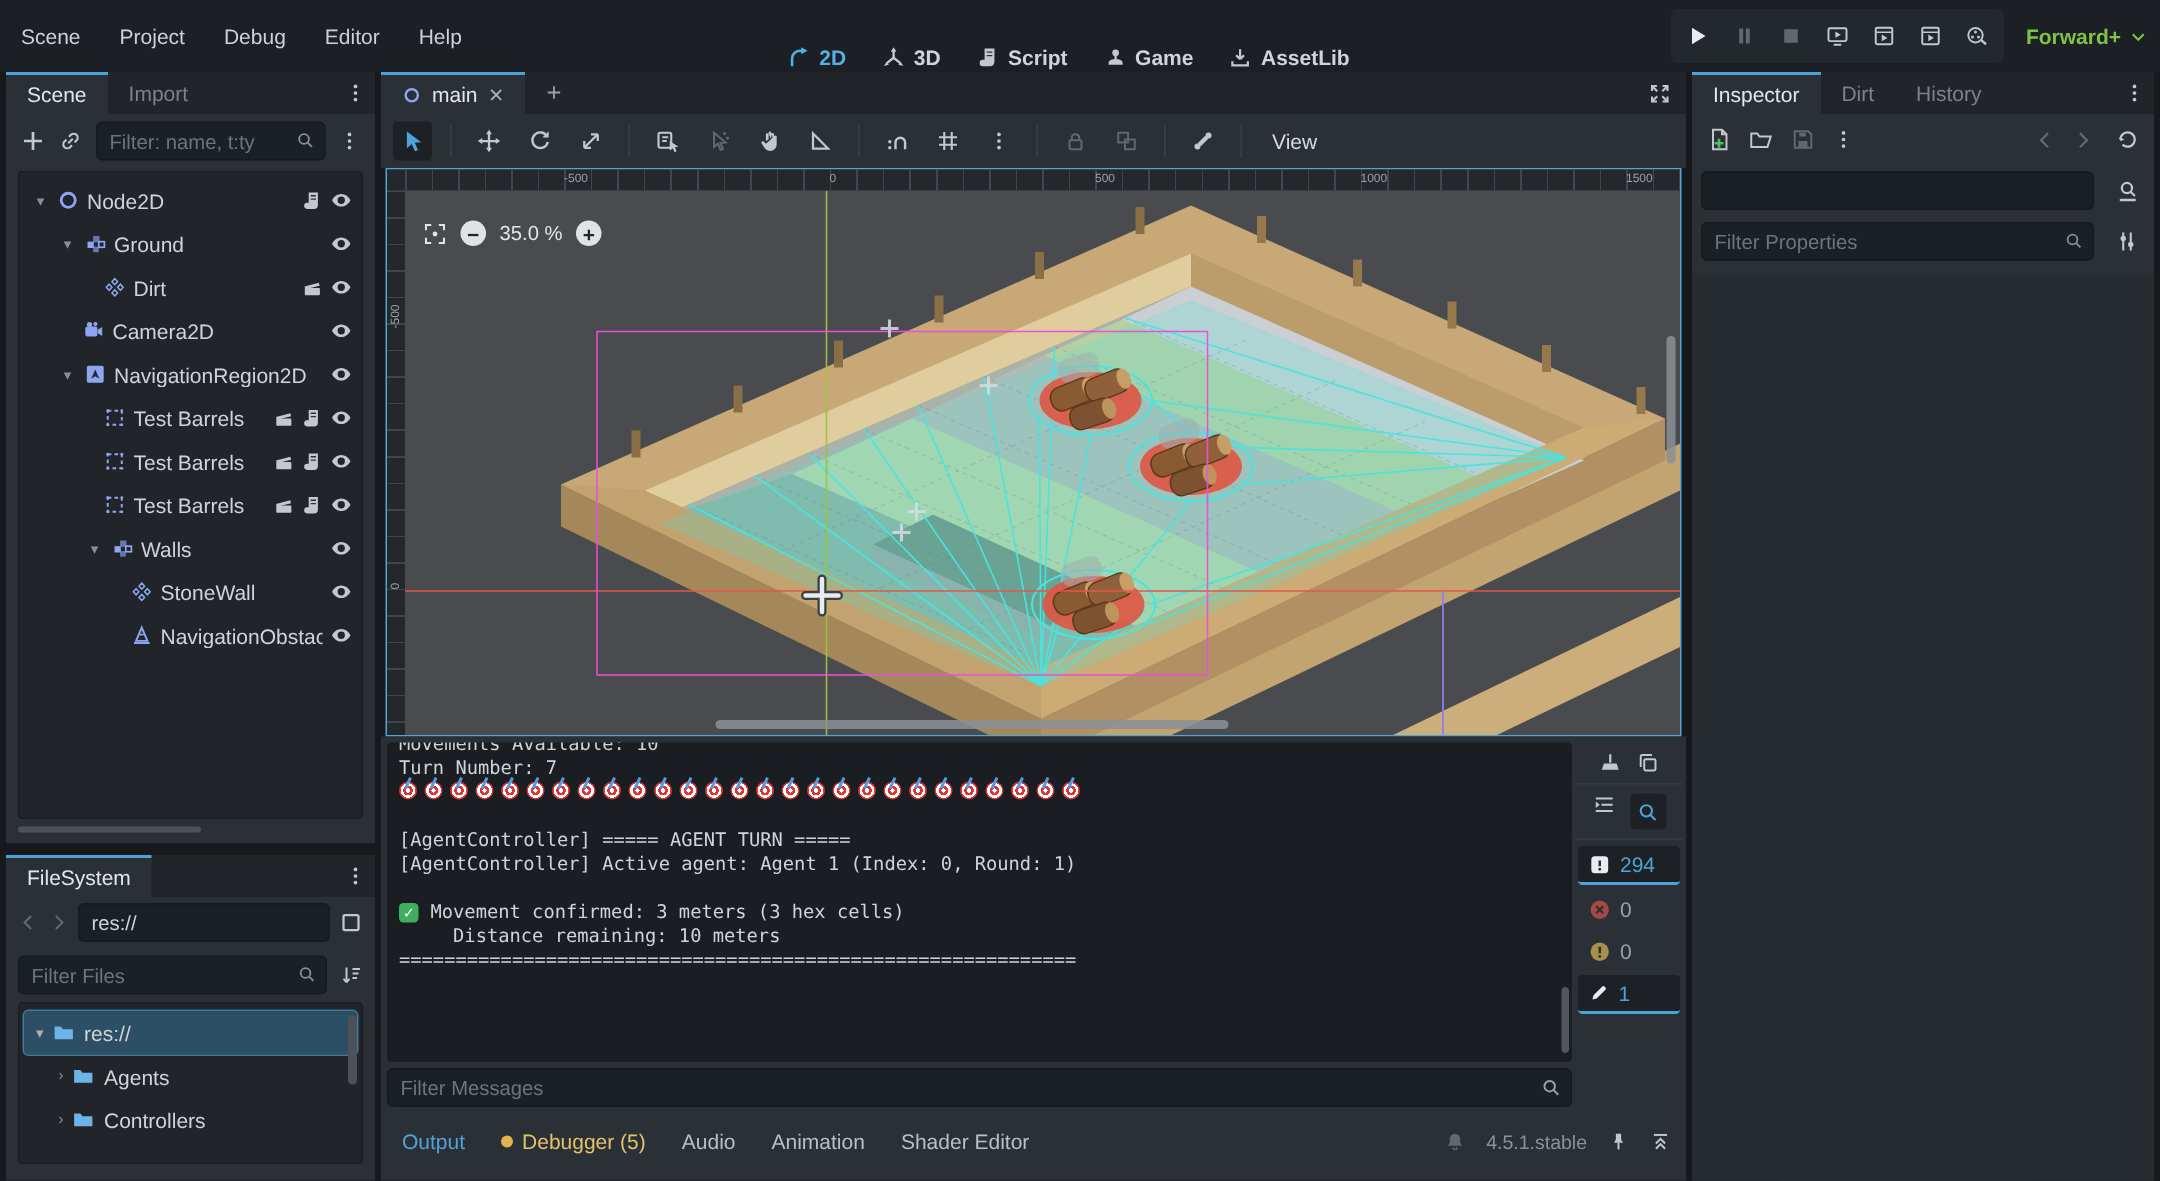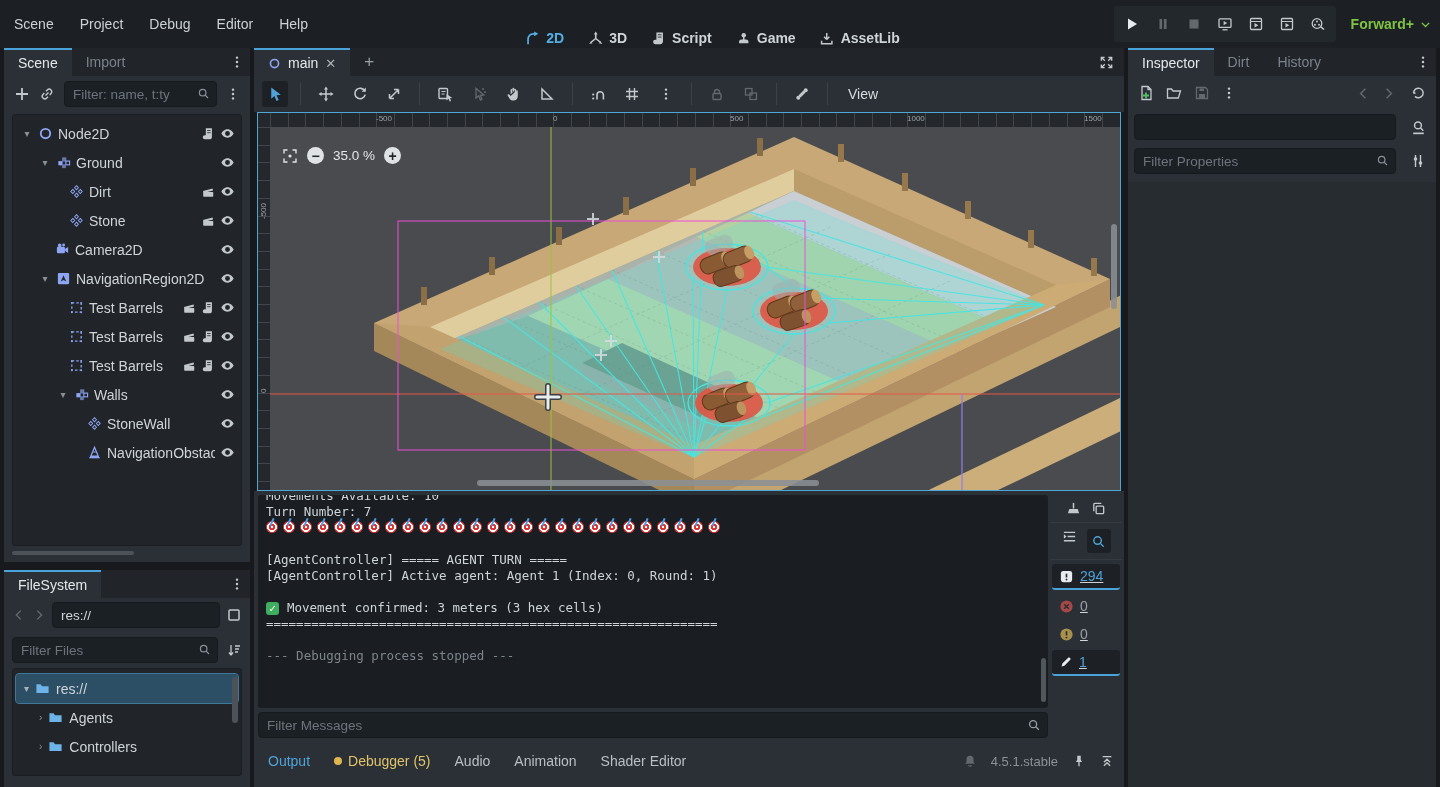--- a/index.html
+++ b/index.html
@@ -78,21 +78,21 @@
     font-family:"DejaVu Sans Mono", monospace; font-size:12.5px; color:#ced4d9; padding:0 8px; }
   .logline { height:16px; line-height:16px; white-space:pre; }
   .logline.dim { color:#7d848a; }
   .log-vscroll { position:absolute; right:2px; bottom:6px; width:5px; height:44px; background:#51575c; border-radius:3px; }
   .dart { display:inline-block; width:12px; height:12px; border-radius:50%; margin-right:5px; position:relative; top:1px;
     background:radial-gradient(circle, #ffffff 0 17%, #e03535 17% 38%, #ffffff 38% 58%, #e03535 58% 100%); }
   .dart::after { content:""; position:absolute; left:5px; top:-3px; width:2px; height:8px; background:#4aa0e8; transform:rotate(25deg); }
   .chk { display:inline-block; width:13px; height:13px; background:#3fae5e; border-radius:3px; color:#fff;
     font-size:11px; line-height:13px; text-align:center; margin-right:8px; }
   #filter-msg-row { position:absolute; left:4px; top:221px; width:790px; height:28px; }
-  #log-side { position:absolute; right:2px; top:4px; width:72px; height:245px;text-decoration:underline; }
+  #log-side { position:absolute; right:2px; top:4px; width:72px; height:245px; }
   .side-row { display:flex; gap:10px; justify-content:center; padding:6px 0; border-bottom:1px solid #343a40; }
   .count-btn { display:flex; align-items:center; gap:6px; padding:4px 7px; margin:4px 2px; border-radius:3px; color:#9aa0a5; }
   .count-btn.active { background:#1d2125; border-bottom:2px solid #4aa3d9; color:#4fa3d7; }
   #bottom-bar { position:absolute; left:0; top:255px; width:100%; height:30px; gap:24px; padding:0 14px; background:#2b3036; }
   .bb-tab { color:#b9bfc5; }
   .bb-tab.active { color:#4fa3d7; }
   .bb-debug { color:#e0c36a; display:flex; align-items:center; gap:6px; }
   .bb-right { position:absolute; right:10px; top:0; height:30px; gap:14px; }
   #version { color:#8b9196; font-size:13px; }
 
@@ -479,32 +479,20 @@
       <span class="lbl">Ground</span>
       <svg class="i ic" width="15" height="15">
           <use href="#i-eye"></use>
         </svg>
     </div>
     <div class="trow" style="padding-left:56px">
       <svg class="i" width="15" height="15" style="color:#8da5f3">
           <use href="#i-diamonds"></use>
         </svg>
       <span class="lbl">Dirt</span>
-      <svg class="i ic" width="14" height="14">
-          <use href="#i-film"></use>
-        </svg>
-      <svg class="i ic" width="15" height="15">
-          <use href="#i-eye"></use>
-        </svg>
-    </div>
-    <div class="trow" style="padding-left:56px">
-      <svg class="i" width="15" height="15" style="color:#8da5f3">
-          <use href="#i-diamonds"></use>
-        </svg>
-      <span class="lbl">Stone</span>
       <svg class="i ic" width="14" height="14">
           <use href="#i-film"></use>
         </svg>
       <svg class="i ic" width="15" height="15">
           <use href="#i-eye"></use>
         </svg>
     </div>
     <div class="trow" style="padding-left:42px">
       <svg class="i" width="15" height="15" style="color:#8da5f3">
           <use href="#i-camera"></use>
@@ -953,23 +941,23 @@
   <div id="bottom-panel">
     <div id="log">
       <div class="logline" style="margin-top:-7px">Movements Available: 10</div>
       <div class="logline">Turn Number: 7</div>
       <div class="logline"><span class="dart" title="🎯"></span><span class="dart" title="🎯"></span><span class="dart" title="🎯"></span><span class="dart" title="🎯"></span><span class="dart" title="🎯"></span><span class="dart" title="🎯"></span><span class="dart" title="🎯"></span><span class="dart" title="🎯"></span><span class="dart" title="🎯"></span><span class="dart" title="🎯"></span><span class="dart" title="🎯"></span><span class="dart" title="🎯"></span><span class="dart" title="🎯"></span><span class="dart" title="🎯"></span><span class="dart" title="🎯"></span><span class="dart" title="🎯"></span><span class="dart" title="🎯"></span><span class="dart" title="🎯"></span><span class="dart" title="🎯"></span><span class="dart" title="🎯"></span><span class="dart" title="🎯"></span><span class="dart" title="🎯"></span><span class="dart" title="🎯"></span><span class="dart" title="🎯"></span><span class="dart" title="🎯"></span><span class="dart" title="🎯"></span><span class="dart" title="🎯"></span></div>
       <div class="logline"></div>
       <div class="logline">[AgentController] ===== AGENT TURN =====</div>
       <div class="logline">[AgentController] Active agent: Agent 1 (Index: 0, Round: 1)</div>
       <div class="logline"></div>
       <div class="logline"><span class="chk">✓</span><span>Movement confirmed: 3 meters (3 hex cells)</span></div>
+      <div class="logline" style="padding-left:21px">  Distance remaining: 10 meters</div>
       <div class="logline">============================================================</div>
       <div class="logline"></div>
-      <div class="logline dim">--- Debugging process stopped ---</div>
       <div class="log-vscroll"></div>
     </div>
     <div id="filter-msg-row" class="search-wrap">
       <input class="input" placeholder="Filter Messages" style="">
       <svg class="mag i" width="14" height="14" style="color:#9aa0a6">
           <use href="#i-search"></use>
         </svg>
     </div>
     <div id="log-side">
       <div class="side-row">

